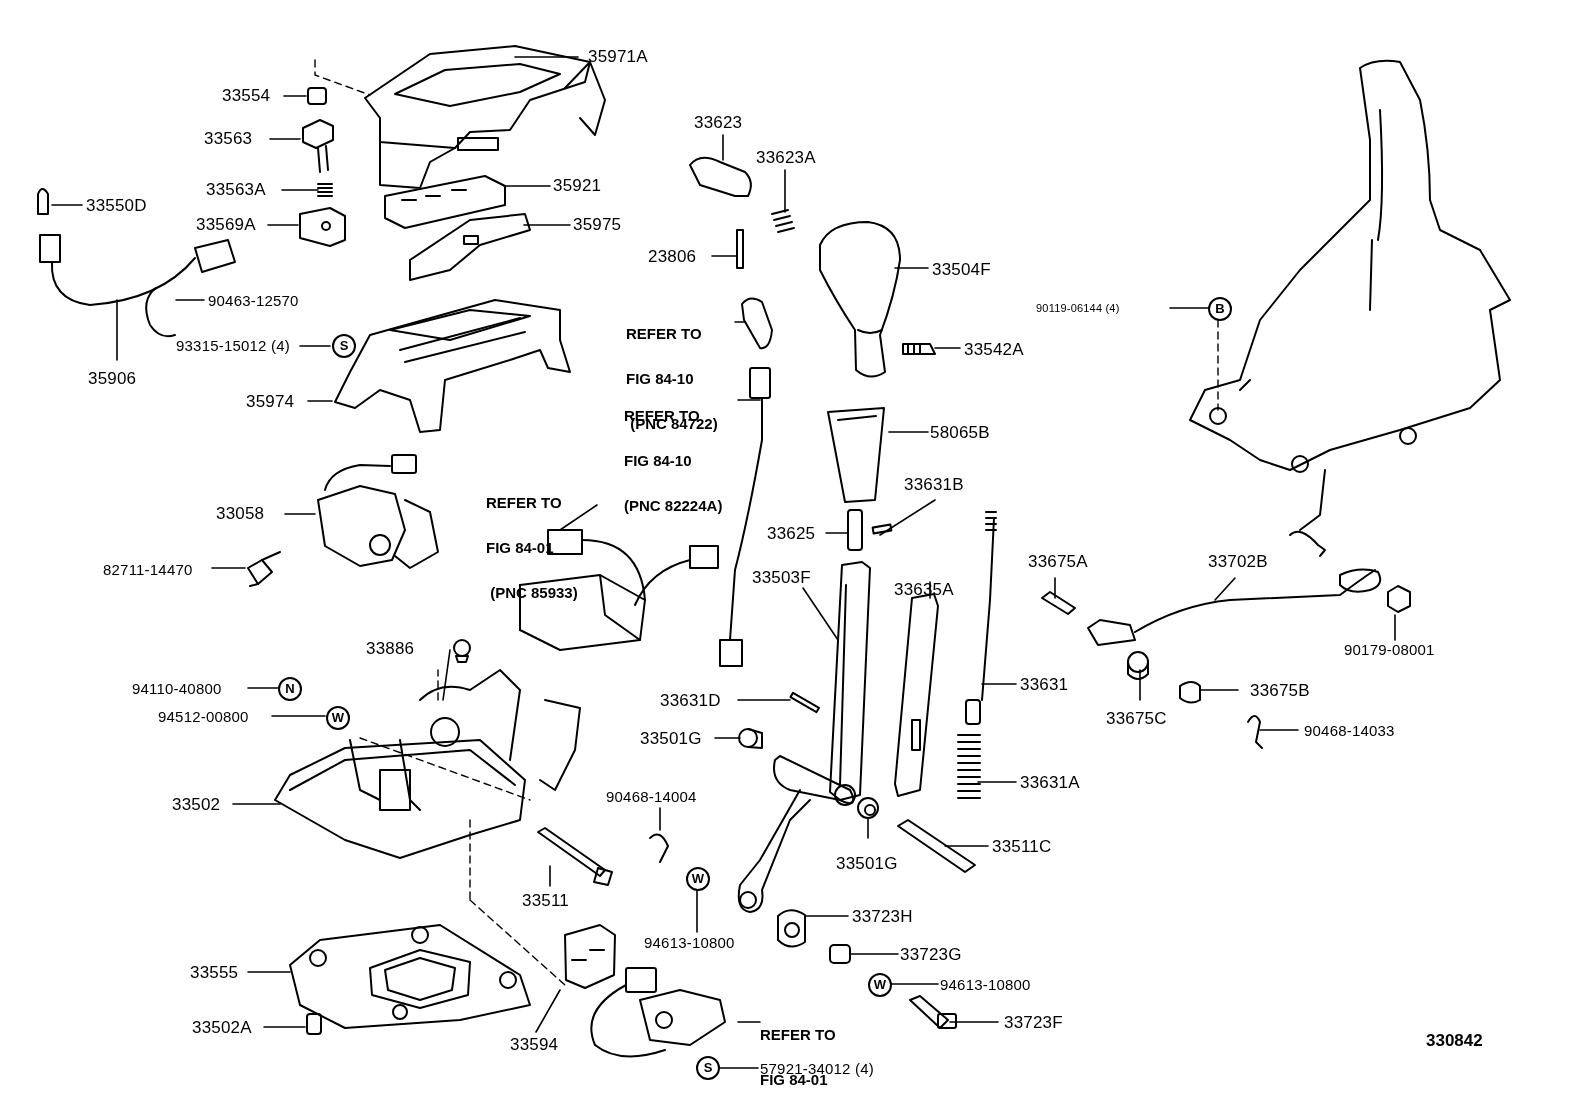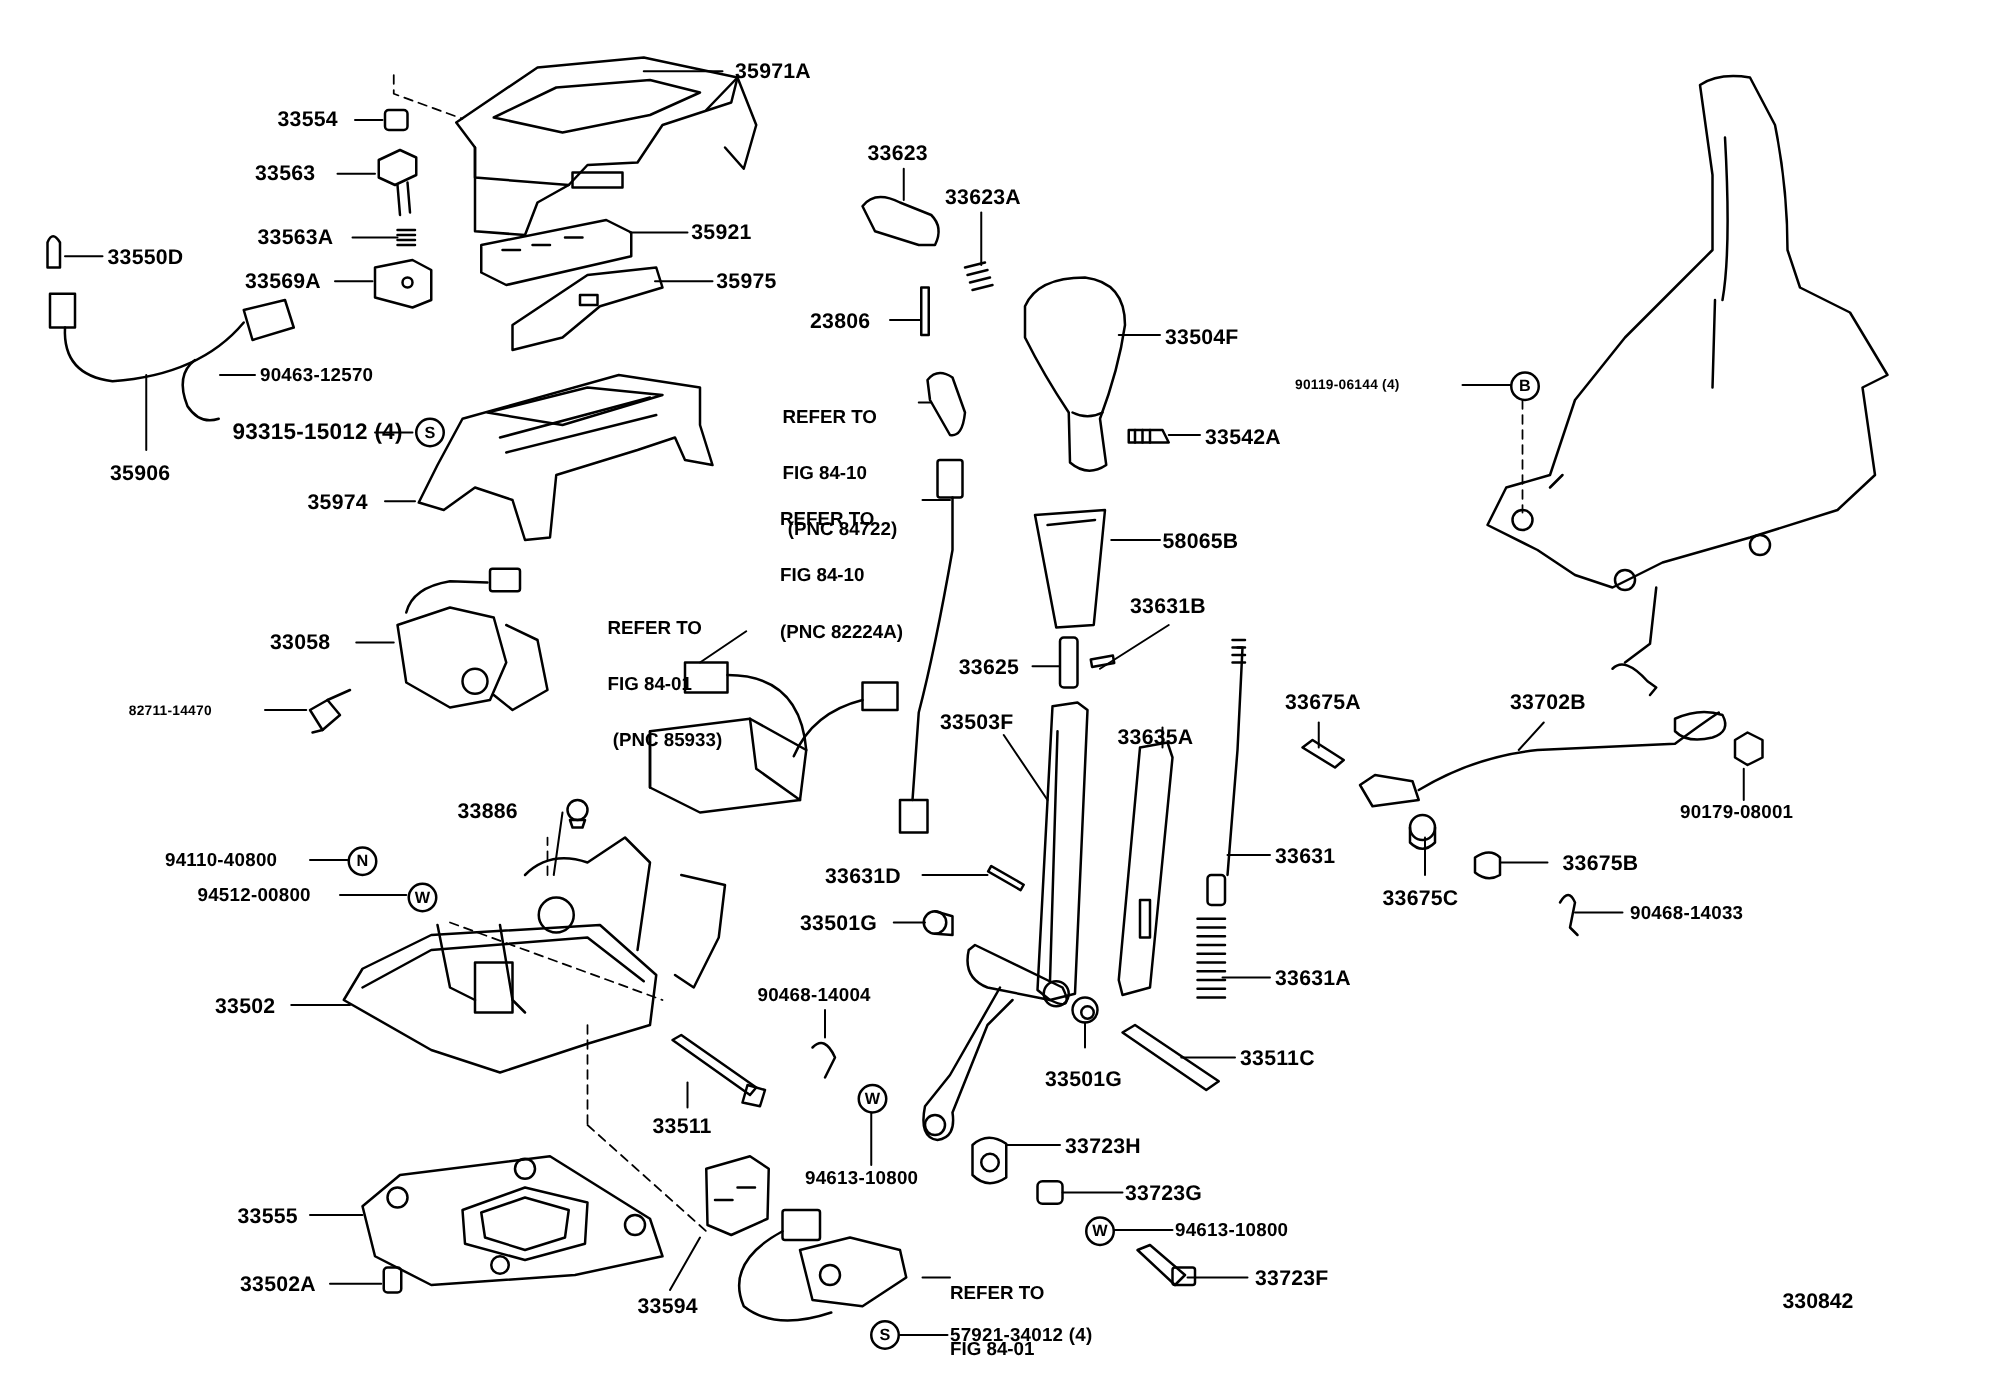--- a/index.html
+++ b/index.html
@@ -1,19 +1,19 @@
 <!DOCTYPE html>
 <html><head>
 <meta charset="utf-8">
 <style>
   html, body { margin: 0; padding: 0; background: #ffffff; }
   body { width: 1592px; height: 1099px; position: relative; overflow: hidden;
          font-family: "Liberation Sans", sans-serif; color: #000; }
   #diagram { position: absolute; left: 0; top: 0; width: 1592px; height: 1099px; }
-  .lbl { position: absolute; font-family: "Liberation Sans", sans-serif; font-weight: bold;
+  .lbl { position: absolute; font-family: "Liberation Sans", sans-serif; font-weight: normal;
          font-size: 17px; line-height: 17px; white-space: nowrap; letter-spacing: 0.2px; }
   .ref { position: absolute; font-family: "Liberation Sans", sans-serif; font-weight: bold;
          font-size: 15px; line-height: 15px; white-space: pre; }
   .ref span { display: block; }
   .circ { position: absolute; width: 20px; height: 20px; border: 2px solid #000; border-radius: 50%;
           font-family: "Liberation Sans", sans-serif; font-weight: bold; font-size: 13px;
           line-height: 20px; text-align: center; background: #fff; }
   .figno { position: absolute; font-family: "Liberation Sans", sans-serif; font-weight: bold; font-size: 17px; }
 </style>
 </head>
@@ -300,26 +300,26 @@
 
 <div class="lbl" style="left:588px;top:48px">35971A</div>
 <div class="lbl" style="left:222px;top:87px">33554</div>
 <div class="lbl" style="left:204px;top:130px">33563</div>
 <div class="lbl" style="left:206px;top:181px">33563A</div>
 <div class="lbl" style="left:196px;top:216px">33569A</div>
 <div class="lbl" style="left:86px;top:197px">33550D</div>
 <div class="lbl" style="left:553px;top:177px">35921</div>
 <div class="lbl" style="left:573px;top:216px">35975</div>
 <div class="lbl" style="left:208px;top:292px;font-size:15px">90463-12570</div>
-<div class="lbl" style="left:186px;top:337px;font-size:18px">93315-15012 (4)</div>
+<div class="lbl" style="left:176px;top:337px;font-size:15px">93315-15012 (4)</div>
 <div class="circ" style="left:332px;top:334px">S</div>
 <div class="lbl" style="left:88px;top:370px">35906</div>
 <div class="lbl" style="left:246px;top:393px">35974</div>
 <div class="lbl" style="left:216px;top:505px">33058</div>
-<div class="lbl" style="left:103px;top:561px;font-size:11px">82711-14470</div>
+<div class="lbl" style="left:103px;top:561px;font-size:15px">82711-14470</div>
 
 <div class="lbl" style="left:694px;top:114px">33623</div>
 <div class="lbl" style="left:756px;top:149px">33623A</div>
 <div class="lbl" style="left:648px;top:248px">23806</div>
 <div class="lbl" style="left:932px;top:261px">33504F</div>
 <div class="lbl" style="left:964px;top:341px">33542A</div>
 <div class="lbl" style="left:930px;top:424px">58065B</div>
 <div class="lbl" style="left:904px;top:476px">33631B</div>
 <div class="lbl" style="left:767px;top:525px">33625</div>
 <div class="lbl" style="left:752px;top:569px">33503F</div>

